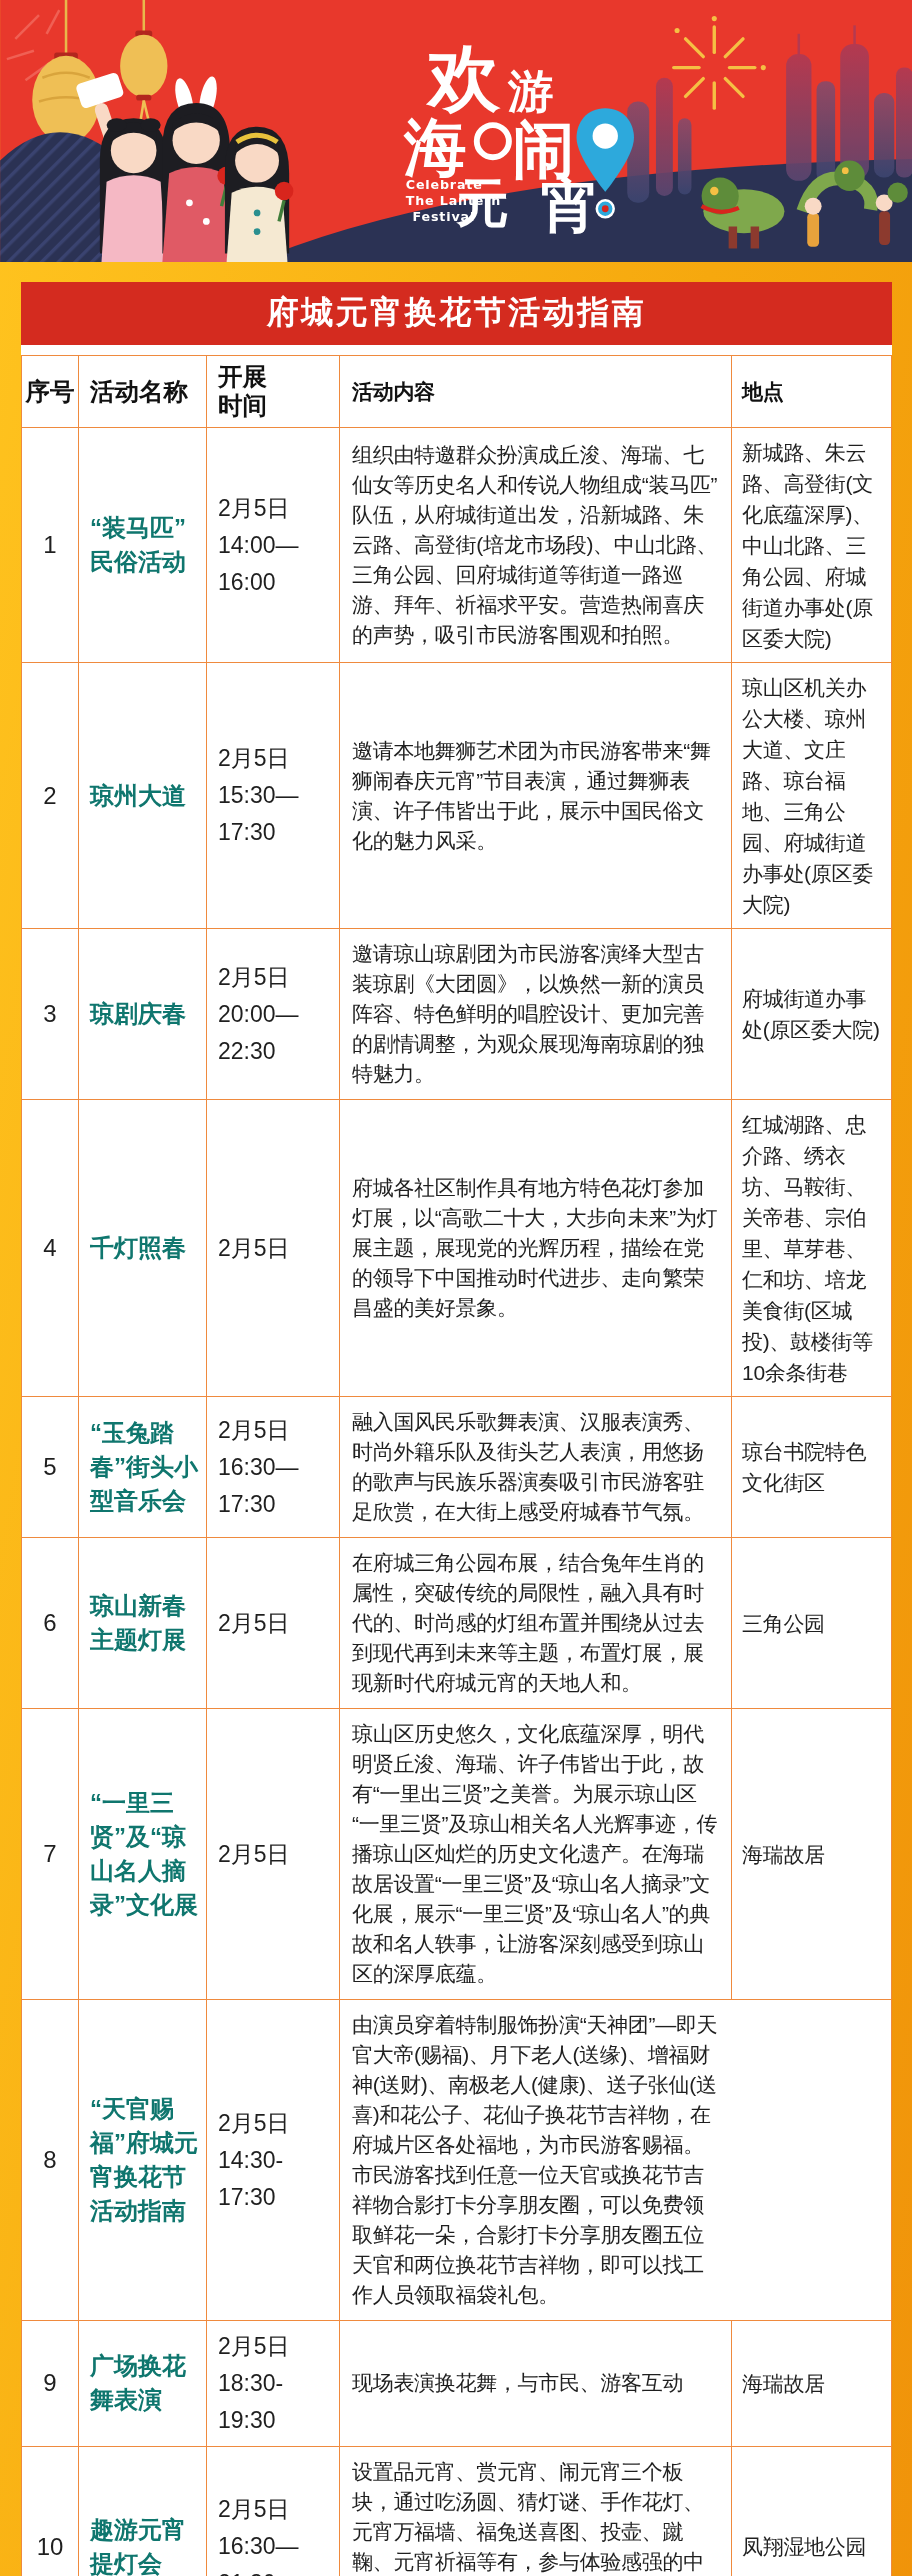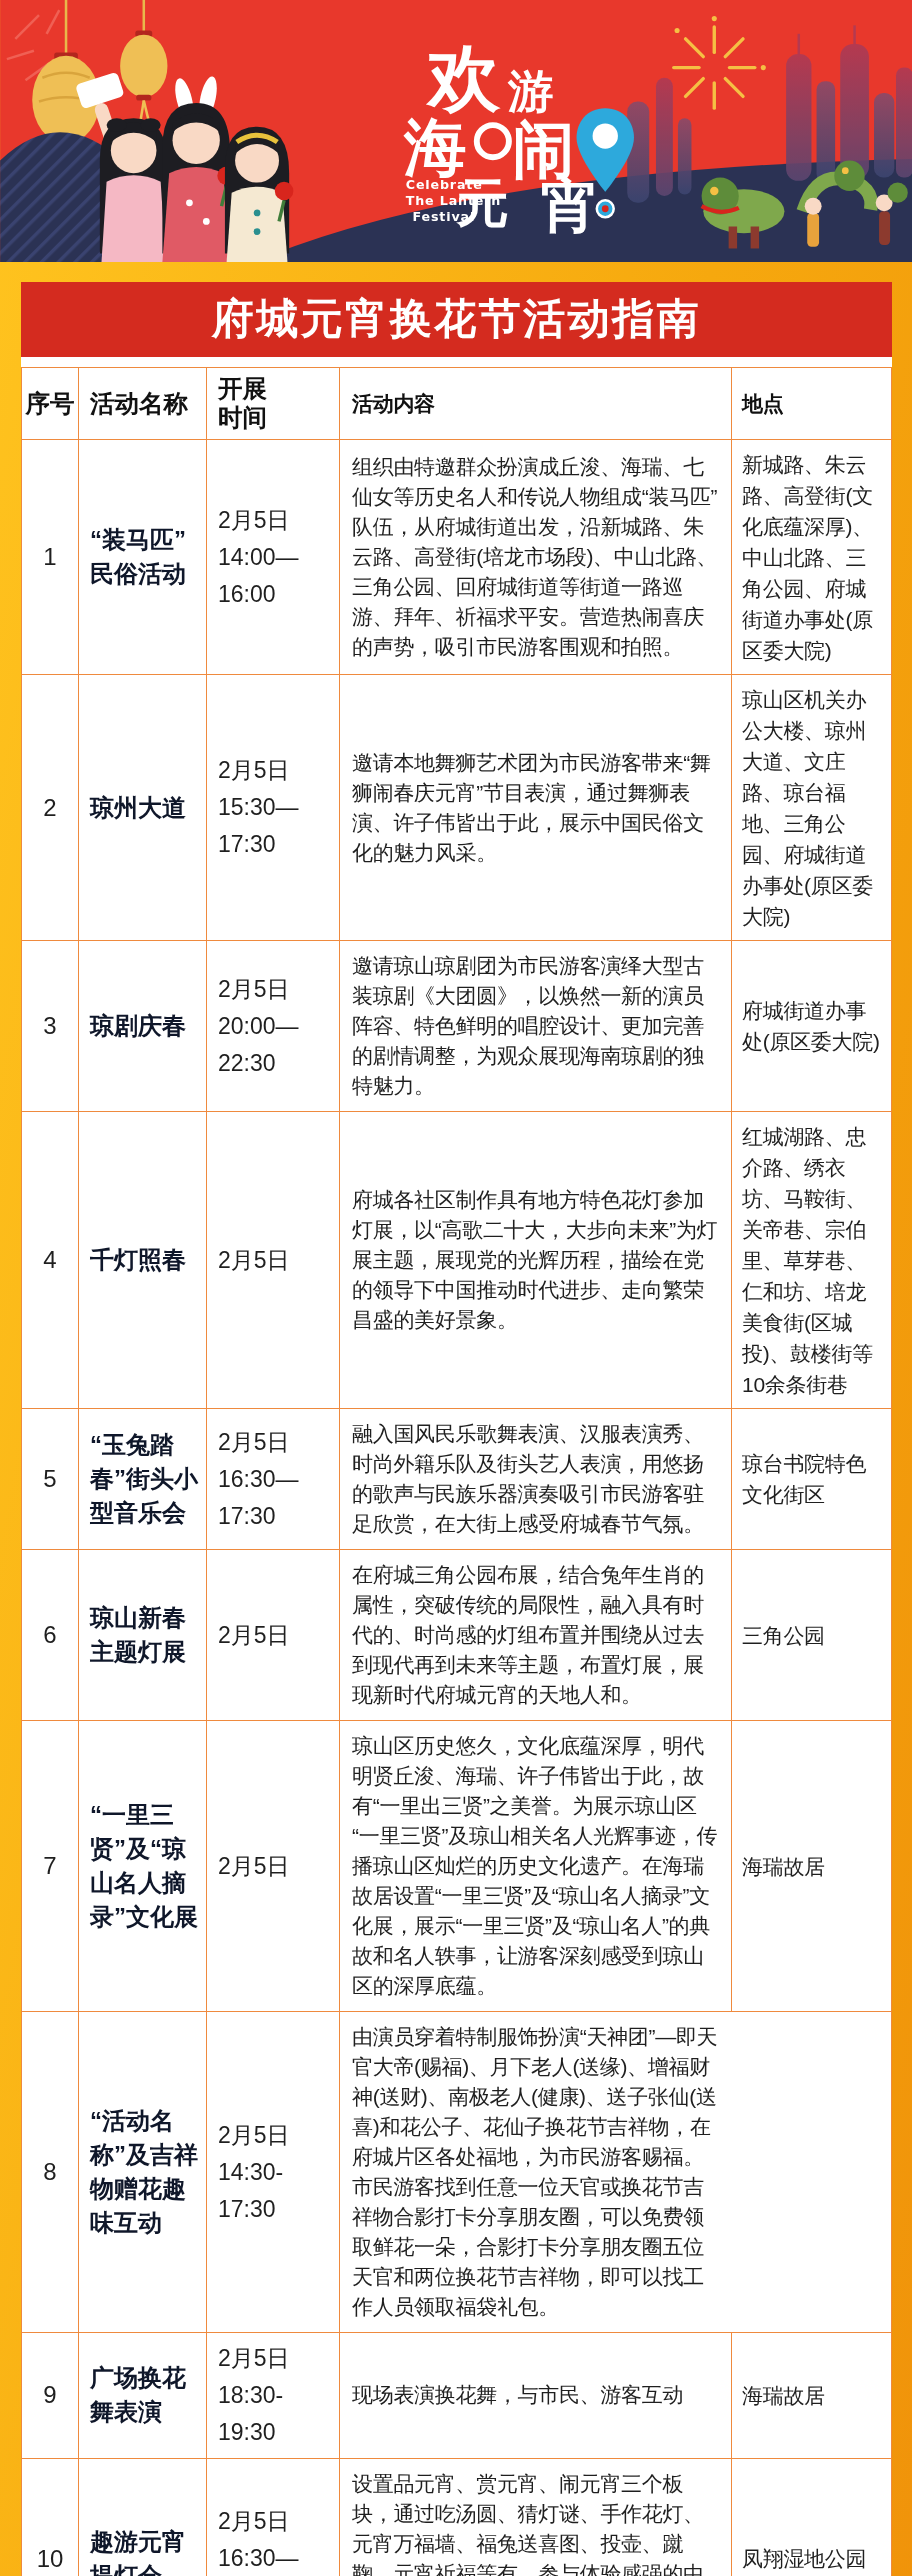--- a/index.html
+++ b/index.html
@@ -8,21 +8,21 @@
     background:linear-gradient(100deg,#ffc41f 0%,#f6a80e 55%,#f0930a 100%);
     font-family:"Liberation Sans","DejaVu Sans",sans-serif;
     -webkit-font-smoothing:antialiased;
   }
   
   .banner{display:block;width:913px;height:262px;}
   
   .card{margin:20px 21px 0 21px;background:#ffffff;}
   .title-bar{
     background:#d42b1f;color:#ffffff;
-    font-size:42px;font-weight:bold;letter-spacing:2.5px;
+    font-size:32px;font-weight:bold;letter-spacing:2.5px;
     text-align:center;padding:9.3px 0 10px 0;
   }
   .grid{
     margin-top:9.3px;
     border:1.7px solid #ef8a3e;
     background:#ffffff;
   }
   .row{
     display:grid;
     grid-template-columns:57px 128px 133px 392px 156px;
@@ -30,21 +30,21 @@
   }
   .row:last-child{border-bottom:none;}
   .cell{
     border-right:1.7px solid #ef8a3e;
     display:flex;flex-direction:column;justify-content:center;
     box-sizing:border-box;color:#1f1f1f;
     overflow:hidden;
   }
   .cell:last-child{border-right:none;}
   .c-no{align-items:center;font-size:24px;padding:5px 0;}
-  .c-name{font-size:24px;font-weight:bold;color:#0f172a;line-height:34px;padding:6.8px 5px 6.8px 11px;}
+  .c-name{font-size:24px;font-weight:bold;color:#0f766e;line-height:34px;padding:6.8px 5px 6.8px 11px;}
   .c-time{font-size:23px;line-height:37px;padding:6.8px 3.4px 6.8px 11px;white-space:pre-line;}
   .c-content{font-size:21px;line-height:30px;padding:10px 12px;letter-spacing:-0.3px;}
   .c-loc{font-size:21px;line-height:31px;padding:8.5px 5px 8.5px 10px;letter-spacing:-0.3px;}
   .header .cell{font-weight:bold;font-size:24.5px;color:#111;min-height:57px;white-space:pre-line;line-height:29px;}
   .header .c-no{font-weight:bold;}
   .header .c-name,.header .c-time{color:#111;}
   .header .c-content,.header .c-loc{font-size:21px;}
 </style>
 </head>
 <body>
@@ -313,21 +313,21 @@
             <div>琼山区历史悠久，文化底蕴深厚，明代明贤丘浚、海瑞、许子伟皆出于此，故有“一里出三贤”之美誉。为展示琼山区“一里三贤”及琼山相关名人光辉事迹，传播琼山区灿烂的历史文化遗产。在海瑞故居设置“一里三贤”及“琼山名人摘录”文化展，展示“一里三贤”及“琼山名人”的典故和名人轶事，让游客深刻感受到琼山区的深厚底蕴。</div>
           </div>
           <div class="cell c-loc">
             <div>海瑞故居</div>
           </div>
         </div><div class="row" style="min-height: 279px;">
           <div class="cell c-no">
             <div>8</div>
           </div>
           <div class="cell c-name">
-            <div>“活动名称”及吉祥物赠花趣味互动</div>
+            <div>“天官赐福”府城元宵换花节活动指南</div>
           </div>
           <div class="cell c-time"><div>2月5日
 14:30-17:30</div></div>
           <div class="cell c-content">
             <div>由演员穿着特制服饰扮演“天神团”—即天官大帝(赐福)、月下老人(送缘)、增福财神(送财)、南极老人(健康)、送子张仙(送喜)和花公子、花仙子换花节吉祥物，在府城片区各处福地，为市民游客赐福。市民游客找到任意一位天官或换花节吉祥物合影打卡分享朋友圈，可以免费领取鲜花一朵，合影打卡分享朋友圈五位天官和两位换花节吉祥物，即可以找工作人员领取福袋礼包。</div>
           </div>
         </div><div class="row" style="min-height: 78px;">
           <div class="cell c-no">
             <div>9</div>
           </div>

